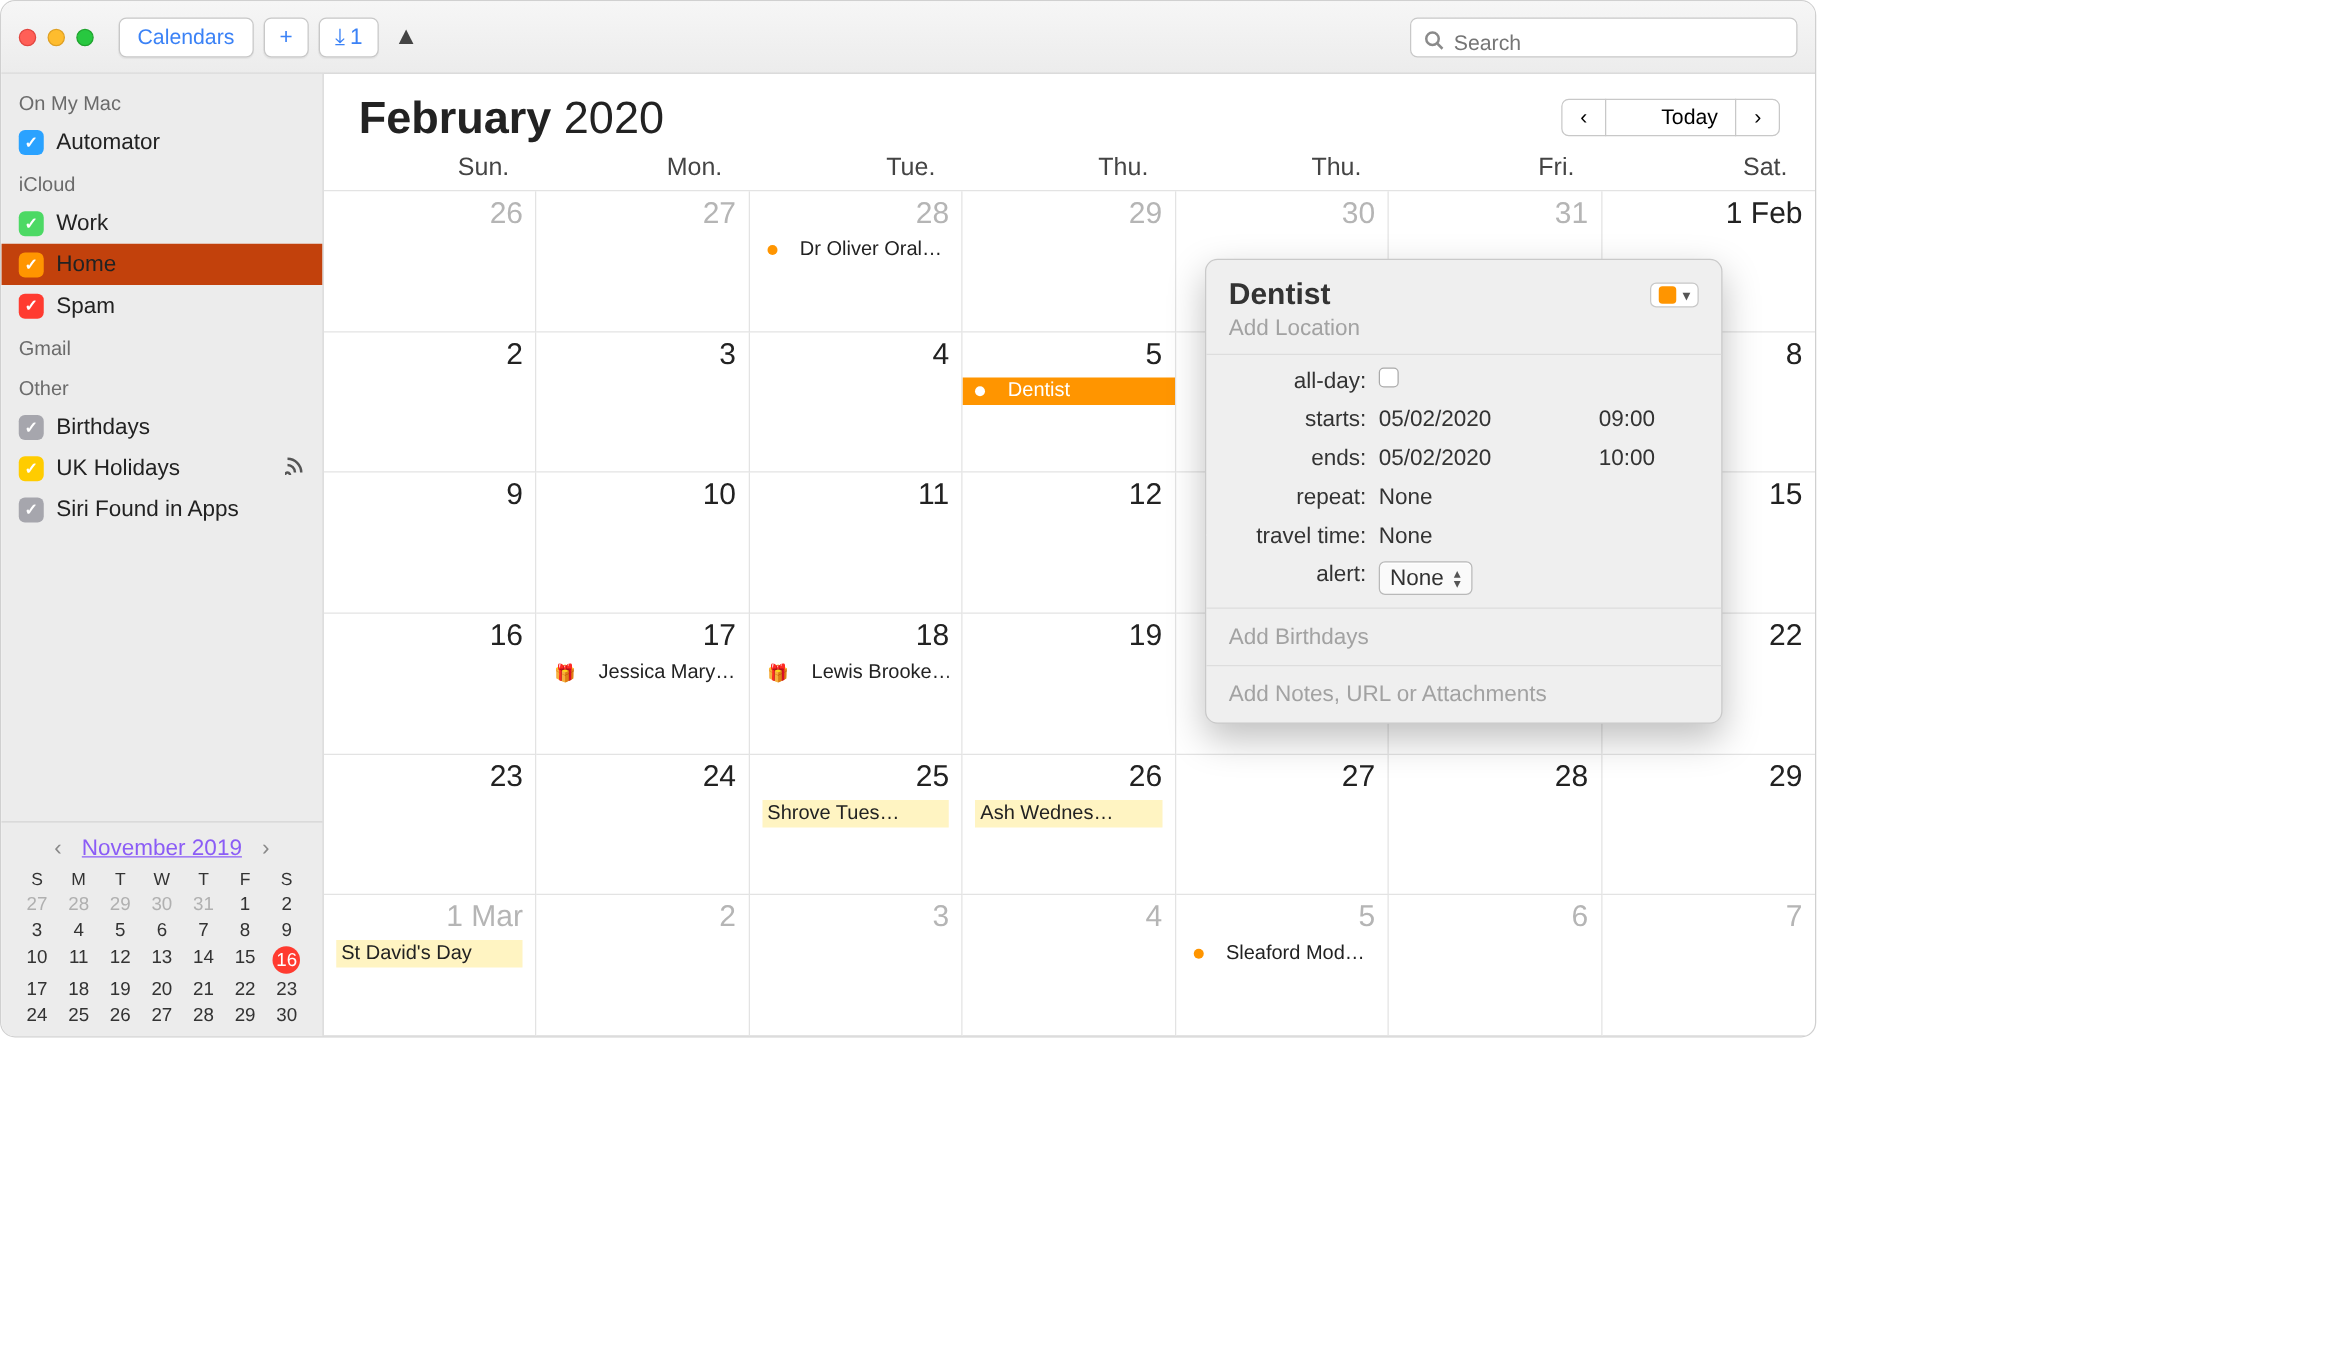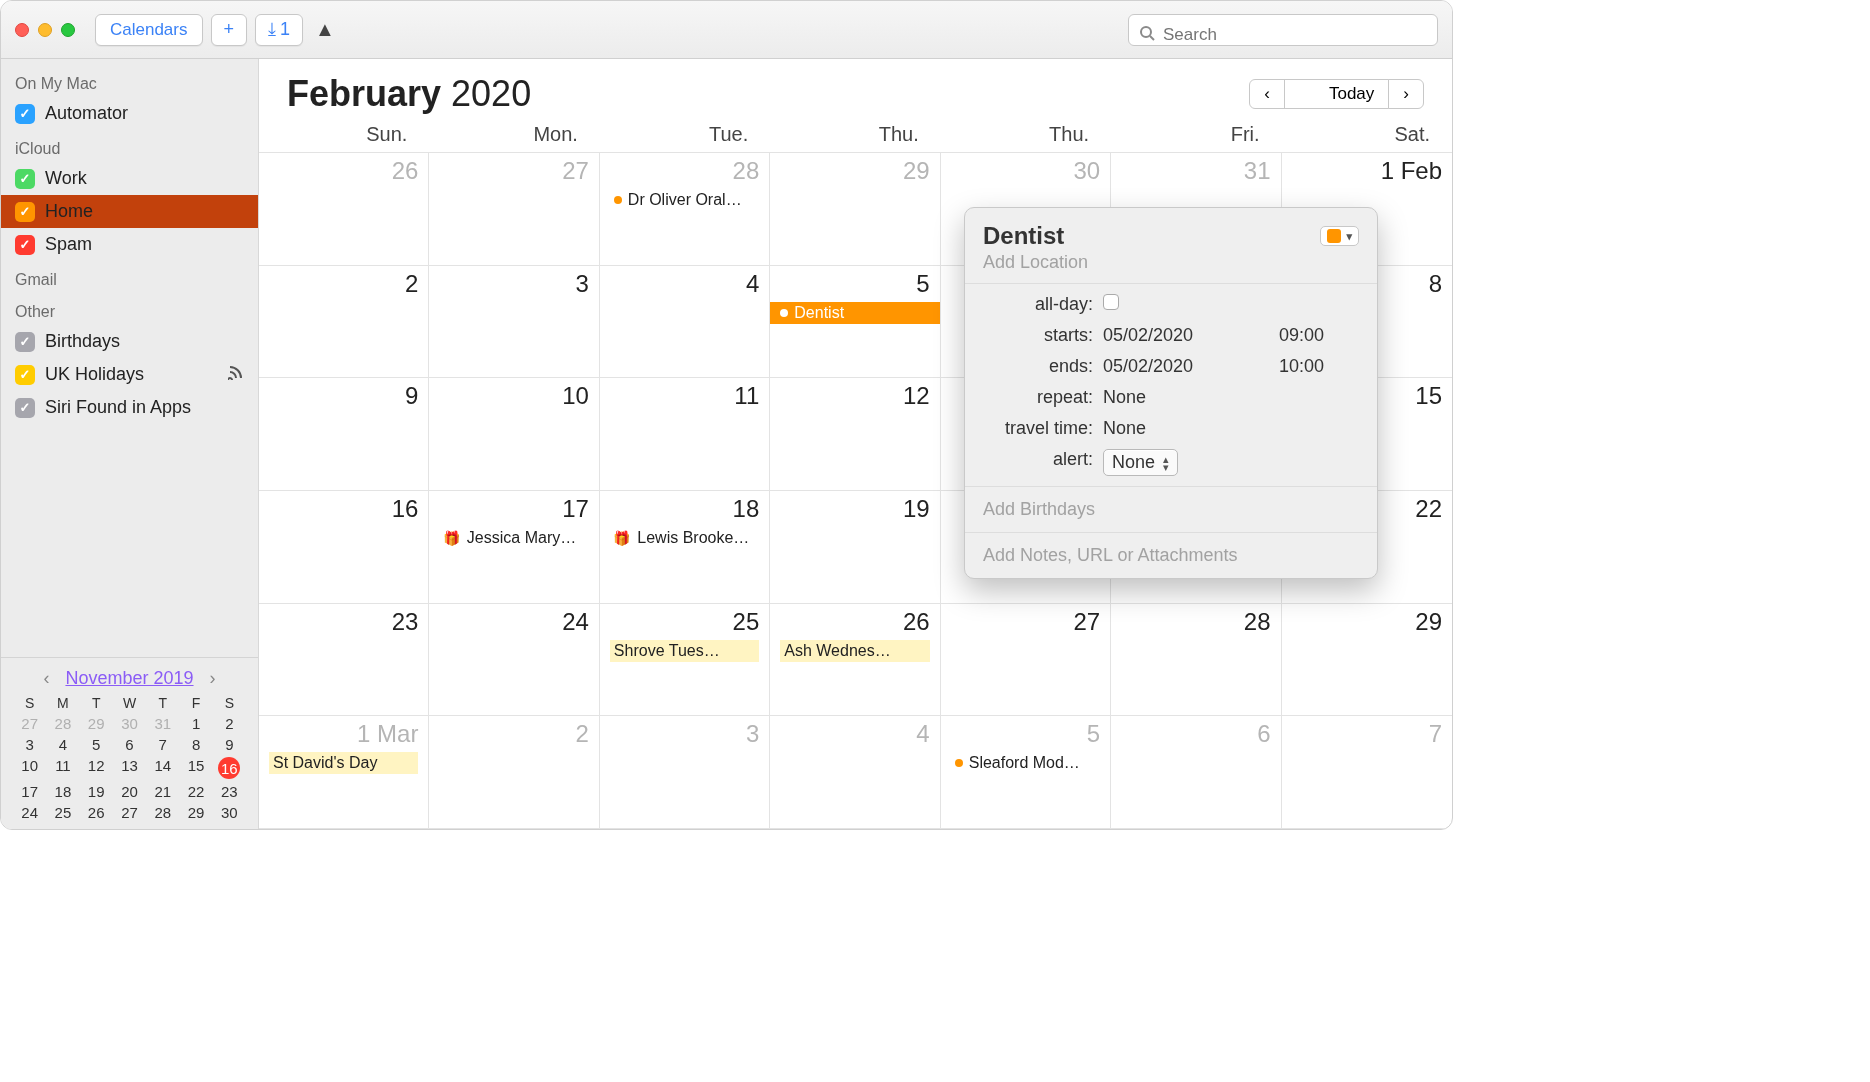--- a/index.html
+++ b/index.html
@@ -161,21 +161,21 @@
   overflow: hidden;
 }
 .cell:nth-child(7n) { border-right: none; }
 .cell .daynum {
   text-align: right; font-size: 24px; color: #222;
 }
 .cell.dim .daynum { color: #b5b5b5; }
 .evt {
   margin-top: 4px; font-size: 16px; color: #222;
   white-space: nowrap; overflow: hidden; text-overflow: ellipsis;
-  display: flex; align-items: center; gap: 6px;
+  display: flex; align-items: center; gap: 18px;
   padding: 2px 4px;
 }
 .evt .dot { width: 8px; height: 8px; border-radius: 50%; display:inline-block; }
 .evt .gift { color: #d33; font-size: 14px; }
 .evt.bar-orange { background: #ff9500; color: #fff; border-radius: 0; margin-left: -10px; margin-right: -10px; padding-left: 10px; }
 .evt.bar-yellow { background: #fff4c2; }
 
 .popover {
   position: absolute;
   top: 148px; left: 705px;

